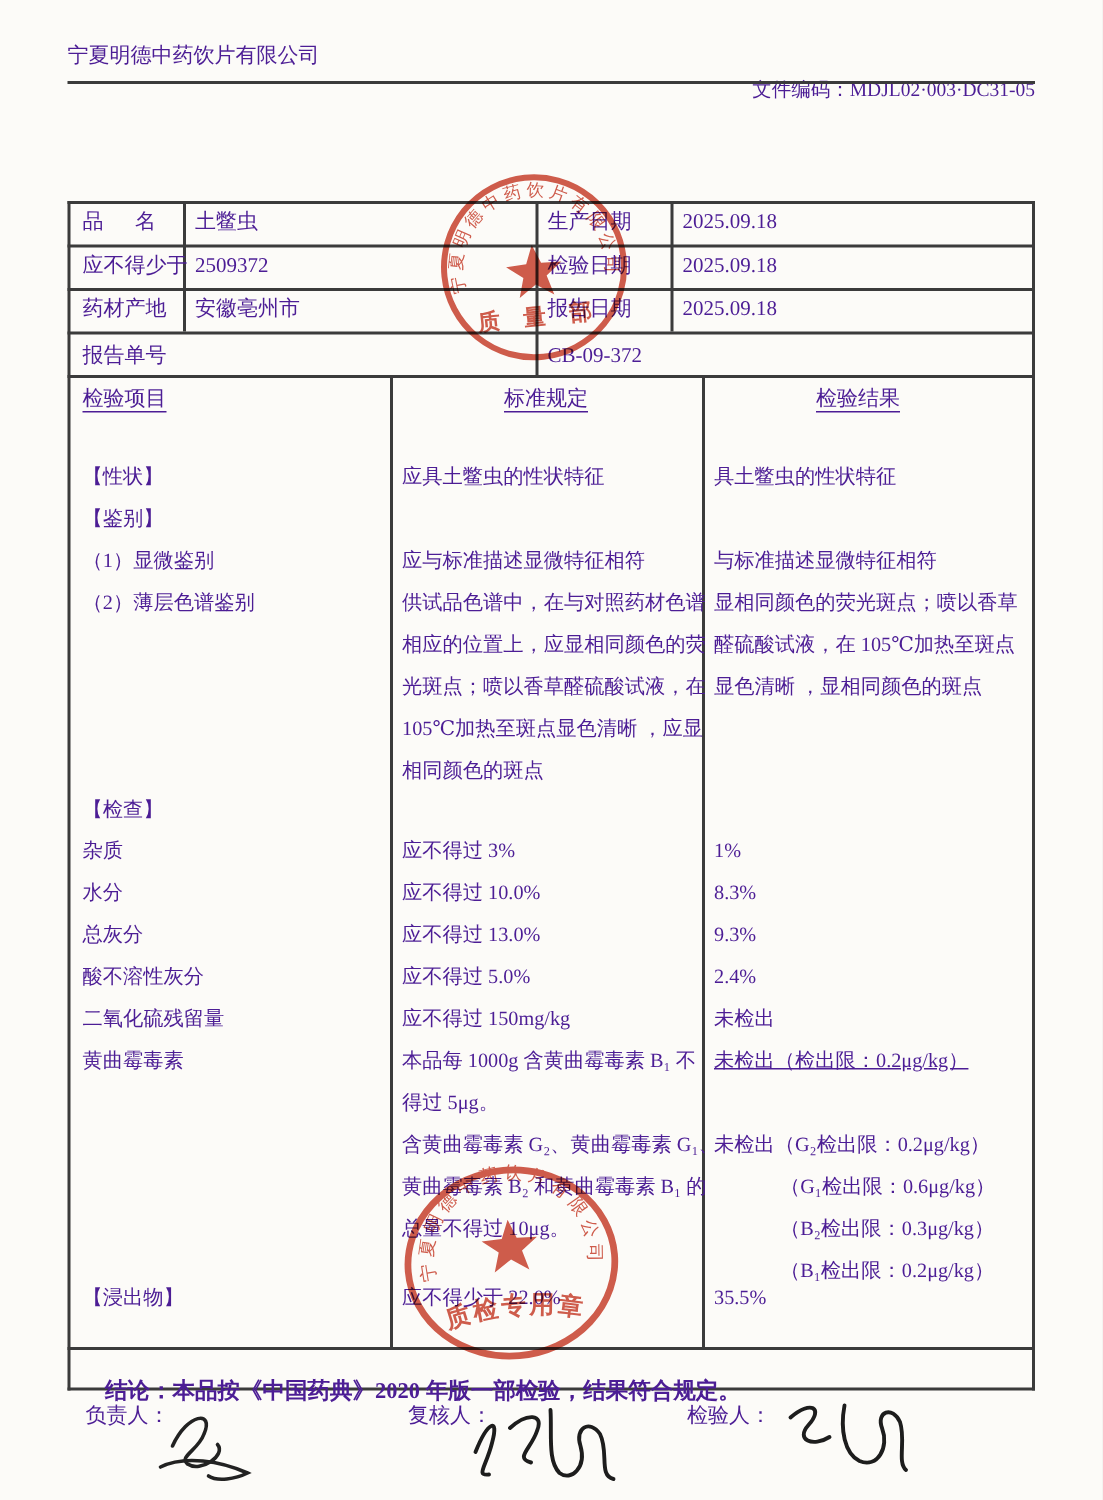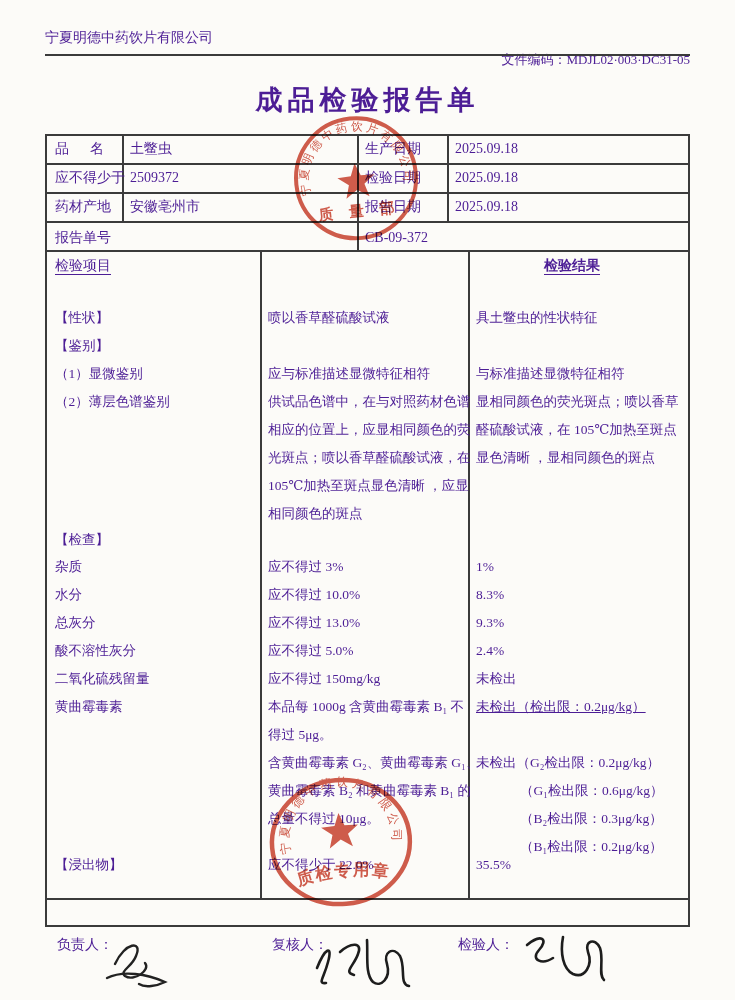--- a/index.html
+++ b/index.html
@@ -23,21 +23,20 @@
 <body>
 
 <div class="page">
 
   <div class="txt" style="left:45px;top:28px;">宁夏明德中药饮片有限公司</div>
   <div class="txt small" style="right:45px;left:auto;top:30px;position:absolute;">
     <span>文件编码：</span><span>MDJL02·003·DC31-05</span>
   </div>
   <div class="hline" style="left:45px;top:54px;width:645px;"></div>
 
-  <div class="title">成品检验报告单</div>
 
   <div class="hline" style="left:45px;top:134px;width:645px;"></div>
   <div class="hline" style="left:45px;top:163px;width:645px;"></div>
   <div class="hline" style="left:45px;top:192px;width:645px;"></div>
   <div class="hline" style="left:45px;top:221px;width:645px;"></div>
   <div class="hline" style="left:45px;top:250px;width:645px;"></div>
   <div class="hline" style="left:45px;top:898px;width:645px;"></div>
   <div class="hline" style="left:45px;top:925px;width:645px;"></div>
   <div class="vline" style="left:45px;top:134px;height:793px;"></div>
   <div class="vline" style="left:688px;top:134px;height:793px;"></div>
@@ -58,25 +57,26 @@
       <div class="txt" style="left: 455px; top: 168px;">2025.09.18</div>
       <div class="txt" style="left: 55px; top: 197px;">药材产地</div>
       <div class="txt" style="left: 130px; top: 197px;">安徽亳州市</div>
       <div class="txt" style="left: 365px; top: 197px;">报告日期</div>
       <div class="txt" style="left: 455px; top: 197px;">2025.09.18</div>
     </div>
   <div class="txt" style="left:55px;top:228px;">报告单号</div>
   <div class="txt" style="left:365px;top:228px;">CB-09-372</div>
 
   <div class="colhead" style="left:55px;top:257px;">检验项目</div>
-  <div class="colhead center" style="left:468px;top:257px;width:208px;font-weight:bold;">检验结果</div>
+  <div class="colhead center" style="left:260px;top:257px;width:208px;">标准规定</div>
+  <div class="colhead center" style="left:468px;top:257px;width:208px;">检验结果</div>
 
   <div id="main-body">
       <div class="bl" style="left: 55px; top: 308px;">【性状】</div>
-      <div class="bl" style="left: 268px; top: 308px;">喷以香草醛硫酸试液</div>
+      <div class="bl" style="left: 268px; top: 308px;">应具土鳖虫的性状特征</div>
       <div class="bl" style="left: 476px; top: 308px;">具土鳖虫的性状特征</div>
       <div class="bl" style="left: 55px; top: 336px;">【鉴别】</div>
       <div class="bl" style="left: 55px; top: 364px;">（1）显微鉴别</div>
       <div class="bl" style="left: 268px; top: 364px;">应与标准描述显微特征相符</div>
       <div class="bl" style="left: 476px; top: 364px;">与标准描述显微特征相符</div>
       <div class="bl" style="left: 55px; top: 392px;">（2）薄层色谱鉴别</div>
       <div class="bl" style="left: 268px; top: 392px;">供试品色谱中，在与对照药材色谱</div>
       <div class="bl" style="left: 476px; top: 392px;">显相同颜色的荧光斑点；喷以香草</div>
       <div class="bl" style="left: 268px; top: 420px;">相应的位置上，应显相同颜色的荧</div>
       <div class="bl" style="left: 476px; top: 420px;">醛硫酸试液，在 105℃加热至斑点</div>
@@ -109,20 +109,23 @@
       <div class="bl" style="left: 268px; top: 781px;">黄曲霉毒素 B₂ 和黄曲霉毒素 B₁ 的</div>
       <div class="bl" style="left: 520px; top: 781px;">（G₁检出限：0.6μg/kg）</div>
       <div class="bl" style="left: 268px; top: 809px;">总量不得过 10μg。</div>
       <div class="bl" style="left: 520px; top: 809px;">（B₂检出限：0.3μg/kg）</div>
       <div class="bl" style="left: 520px; top: 837px;">（B₁检出限：0.2μg/kg）</div>
       <div class="bl" style="left: 55px; top: 855px;">【浸出物】</div>
       <div class="bl" style="left: 268px; top: 855px;">应不得少于 22.0%</div>
       <div class="bl" style="left: 476px; top: 855px;">35.5%</div>
     </div>
 
+  <div class="concl">
+    <span>结论：</span><span style="font-weight:bold;">本品按《中国药典》2020 年版一部检验，结果符合规定。</span>
+  </div>
 
   <div class="txt" style="left:57px;top:935px;">负责人：</div>
   <div class="txt" style="left:272px;top:935px;">复核人：</div>
   <div class="txt" style="left:458px;top:935px;">检验人：</div>
 
   <svg class="sig" style="left:95px;top:932px;" width="90" height="62" viewBox="0 0 90 62">
     <g fill="none" stroke="#222" stroke-width="2.4" stroke-linecap="round">
       <path d="M20 32 C30 10, 48 8, 41 24 C37 35, 24 39, 30 44 C39 50, 56 38, 50 31"></path>
       <path d="M12 46 C28 38, 52 42, 70 50 C62 54, 50 56, 44 52"></path>
     </g>

